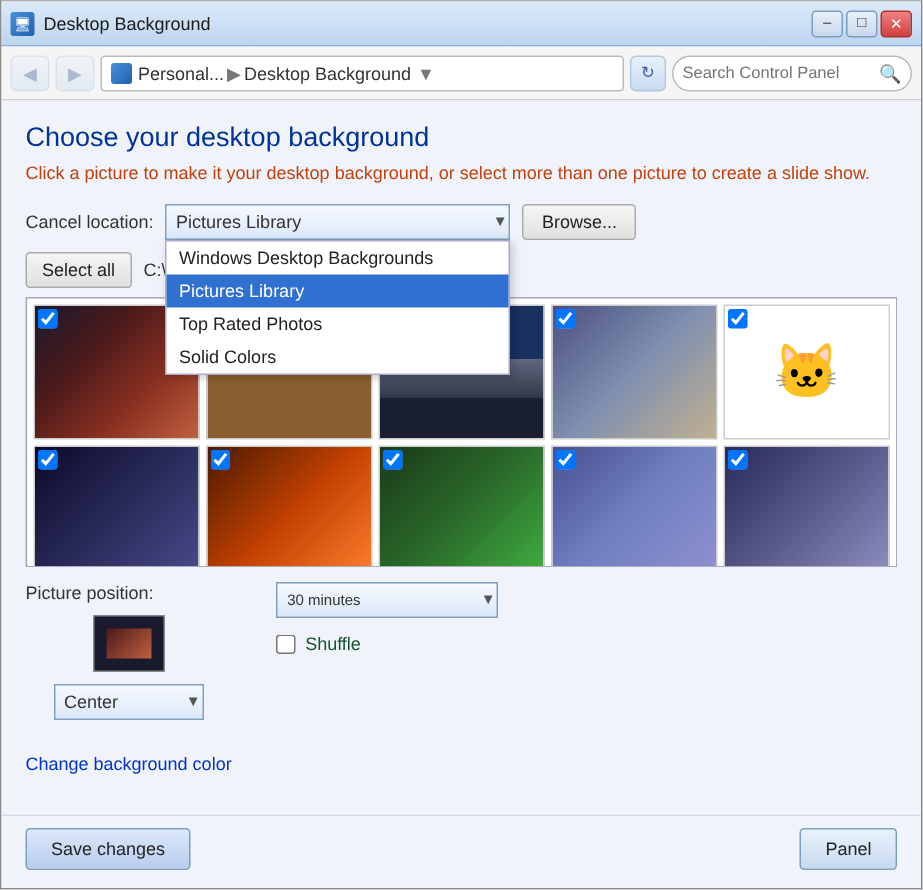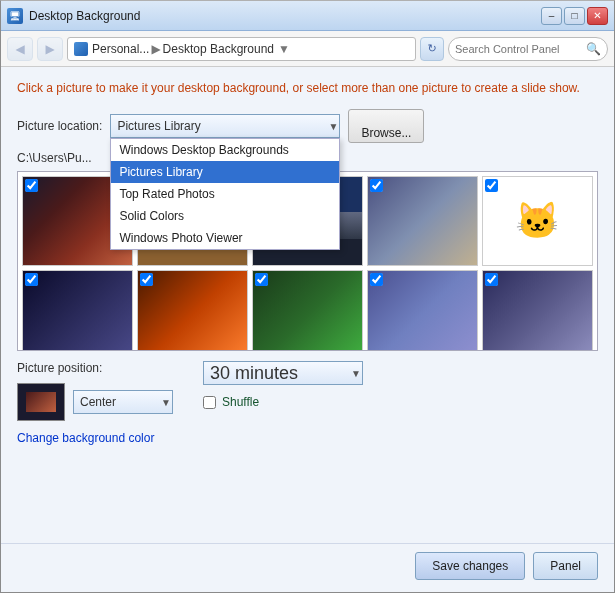--- a/index.html
+++ b/index.html
@@ -173,21 +173,21 @@
       appearance: none;
       -webkit-appearance: none;
       position: relative;
     }
     .dropdown-arrow {
       position: absolute; right: 2px; top: 50%; transform: translateY(-50%);
       pointer-events: none; font-size: 10px; color: #555;
     }
     .browse-btn {
       height: 24px;
-      padding: 16px 12px;
+      padding: 4px 12px;
       border: 1px solid #aaa;
       border-radius: 3px;
       background: linear-gradient(to bottom, #f5f5f5, #e0e0e0);
       cursor: pointer;
       font-size: 12px;
       color: #222;
     }
 
     
     .dropdown-menu {
@@ -293,21 +293,21 @@
       display: flex;
       flex-direction: column;
       gap: 6px;
     }
     .group-label {
       font-size: 12px;
       color: #333;
       margin-bottom: 2px;
     }
     .position-preview-row {
-      display: flex; align-items: center; gap: 8px;
+      display: flex; align-items: center; gap: 8px; flex-direction: column;
     }
     .position-preview {
       width: 48px; height: 38px;
       border: 1px solid #888;
       background: #1a1a2e;
       display: flex; align-items: center; justify-content: center;
     }
     .position-inner {
       width: 30px; height: 20px;
       background: linear-gradient(135deg, #4a1a1a, #c06040);
@@ -322,48 +322,48 @@
       appearance: none;
       -webkit-appearance: none;
     }
     .select-wrapper {
       position: relative; display: inline-block;
     }
     .interval-select-wrapper {
       position: relative; display: inline-block;
     }
     .interval-select {
-      width: 160px; height: 24px;
+      width: 148px; height: 24px;
       border: 1px solid #7da0c0;
       background: linear-gradient(to bottom, #f5f9ff, #dce8f8);
       padding: 0 18px 0 6px;
-      font-size: 18px; color: #333;
+      font-size: 10px; color: #333;
       cursor: pointer;
       appearance: none;
       -webkit-appearance: none;
     }
     .shuffle-row {
       display: flex; align-items: center; gap: 6px; margin-top: 4px;
     }
     .shuffle-label { font-size: 12px; color: #14532d; }
 
     .bg-color-link {
       color: #0033cc;
       text-decoration: none;
       font-size: 12px;
       cursor: pointer;
       display: inline-block;
-      margin-top: 4px;
+      margin-top: 16px;
     }
 
     
     .footer {
       padding: 8px 16px 12px;
       display: flex;
-      justify-content: flex-end;
+      justify-content: space-between;
       gap: 8px;
       background: #f0f4fa;
       border-top: 1px solid #d0d8e8;
     }
     .footer-btn {
       height: 28px;
       padding: 0 16px;
       border: 1px solid #7da0c0;
       border-radius: 3px;
       background: linear-gradient(to bottom, #e8f2fc, #c8daf0);
@@ -404,43 +404,44 @@
     </div>
     <button class="refresh-btn">↻</button>
     <div class="search-box">
       <input type="text" placeholder="Search Control Panel" style="">
       <span class="search-icon">🔍</span>
     </div>
   </div>
 
   <div class="content">
 
+    <div class="page-title">Choose your desktop background</div>
     <div class="page-subtitle">Click a picture to make it your desktop background, or select more than one picture to create a slide show.</div>
 
     <div class="picture-location-row">
-      <span class="picture-location-label">Picture location:</span>
+      <span class="picture-location-label">Cancel location:</span>
       <div class="dropdown-wrapper">
         <div style="position:relative; display:inline-block;">
           <select class="location-select">
           <option>Windows Desktop Backgrounds</option><option selected="">Pictures Library</option><option>Top Rated Photos</option><option>Solid Colors</option><option>Internet Explorer</option><option>Windows Photo Viewer</option></select>
           <span class="dropdown-arrow">▼</span>
         </div>
         
         <div class="dropdown-menu">
           <div class="dropdown-item">Windows Desktop Backgrounds</div>
           <div class="dropdown-item selected">Pictures Library</div>
           <div class="dropdown-item">Top Rated Photos</div>
           <div class="dropdown-item">Solid Colors</div>
-          <div class="dropdown-item">Windows Photo Viewer</div>
         </div>
       </div>
       <button class="browse-btn">Browse...</button>
     </div>
 
     <div class="controls-row">
+      <button class="select-all-btn">Select all</button>
       <span class="folder-path">C:\Users\Pu...</span>
     </div>
 
     <div class="picture-grid-container">
       <div class="picture-grid">
 
         <div class="picture-cell">
           <input type="checkbox" checked="" style="">
           <div class="picture-thumb thumb-0"></div>
         </div>

